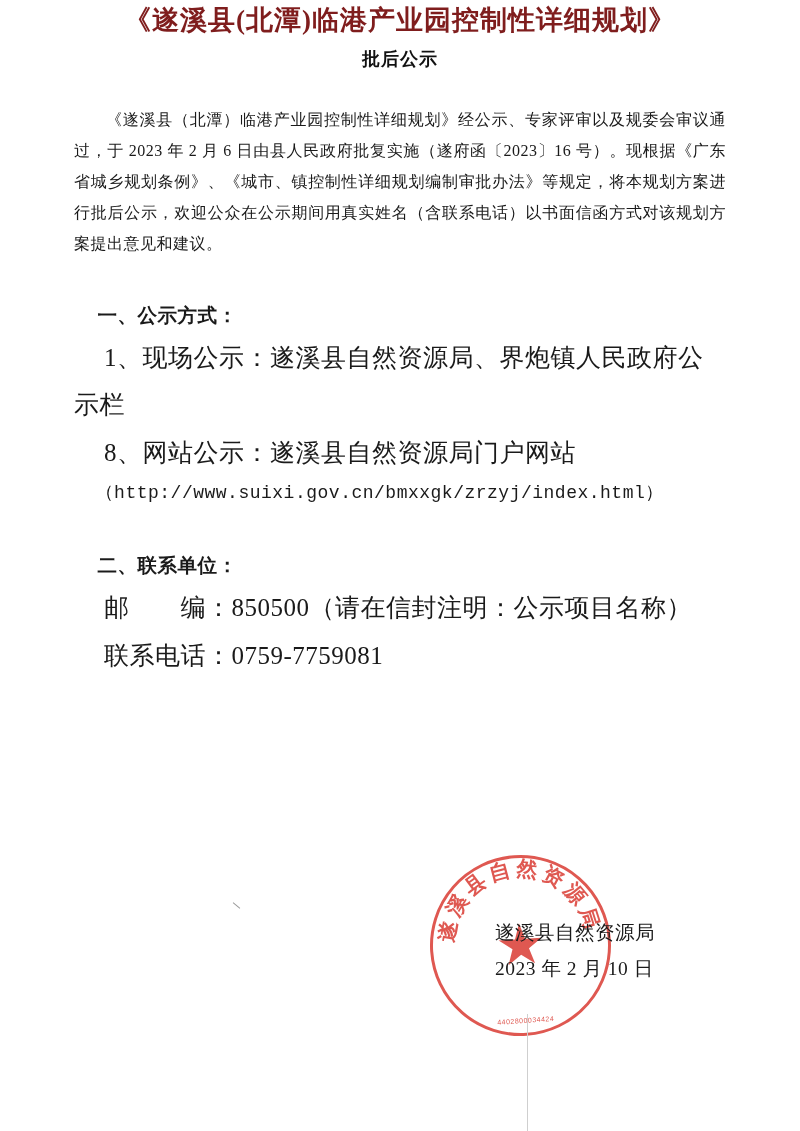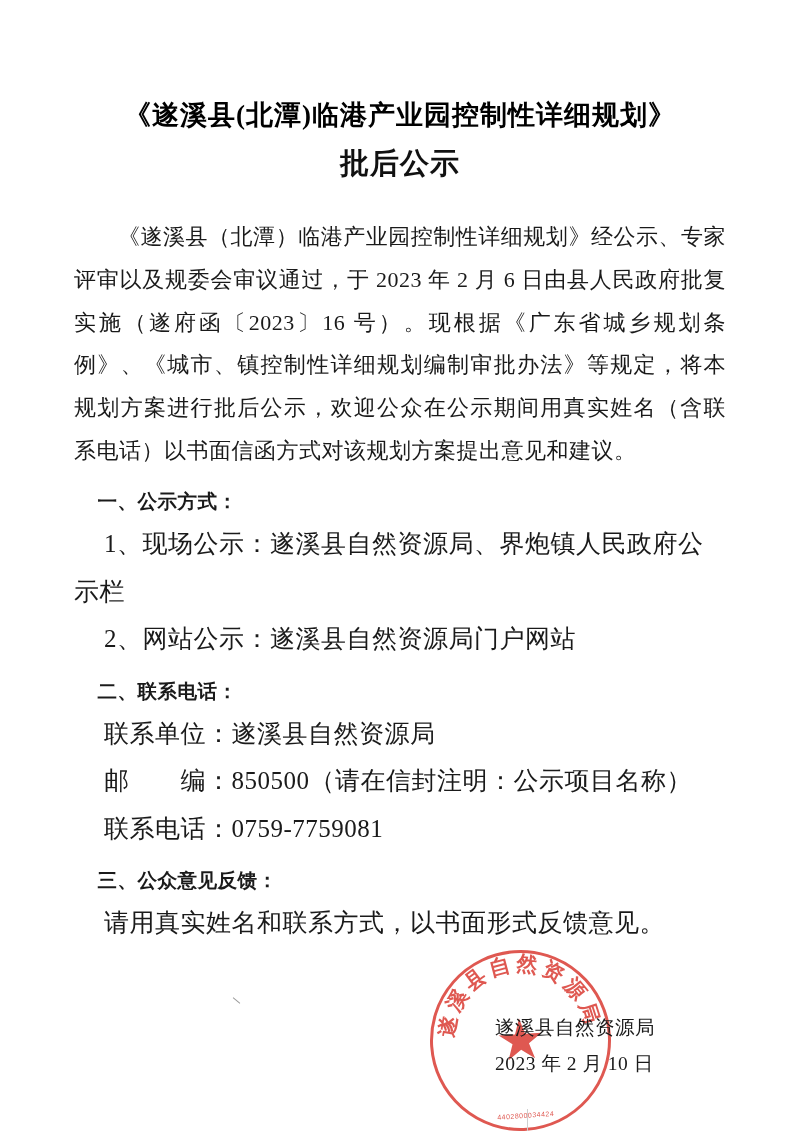--- a/index.html
+++ b/index.html
@@ -21,44 +21,43 @@
     height: 1131px;
     box-sizing: border-box;
     padding: 0 70px;
   }
   .title {
     text-align: center;
     font-size: 27px;
     font-weight: bold;
     letter-spacing: 1px;
     line-height: 1.55;
-    margin-top: 95px;
-    color: #000000;
+    color: #7f1d1d;
   }
   .title-line2 {
     text-align: center;
-    font-size: 29px;
+    font-size: 18px;
     font-weight: bold;
     letter-spacing: 1px;
     line-height: 1.55;
     margin-top: 4px;
     color: #111;
   }
   .body-para {
     margin-top: 30px;
-    font-size: 22px;
+    font-size: 16px;
     line-height: 1.95;
     text-align: justify;
     text-justify: inter-ideograph;
     text-indent: 2em;
     letter-spacing: 0.5px;
     padding: 0 4px;
   }
   .section {
-    margin-top: 10px;
+    margin-top: 37px;
     padding: 0 4px;
   }
   .section-head {
     font-size: 19.5px;
     font-weight: bold;
     line-height: 1.9;
     text-indent: 1.2em;
     letter-spacing: 0.5px;
   }
   .line {
@@ -157,34 +156,30 @@
 <div class="page">
 
   <div class="title">《遂溪县(北潭)临港产业园控制性详细规划》</div>
   <div class="title-line2">批后公示</div>
 
   <div class="body-para">《遂溪县（北潭）临港产业园控制性详细规划》经公示、专家评审以及规委会审议通过，于 2023 年 2 月 6 日由县人民政府批复实施（遂府函〔2023〕16 号）。现根据《广东省城乡规划条例》、《城市、镇控制性详细规划编制审批办法》等规定，将本规划方案进行批后公示，欢迎公众在公示期间用真实姓名（含联系电话）以书面信函方式对该规划方案提出意见和建议。</div>
 
   <div class="section">
     <div class="section-head">一、公示方式：</div>
     <div class="line">1、现场公示：遂溪县自然资源局、界炮镇人民政府公示栏</div>
-    <div class="line">2、网站公示：遂溪县自然资源局门户网站</div>
+    <div class="line">8、网站公示：遂溪县自然资源局门户网站</div>
+    <div class="url-line">（http://www.suixi.gov.cn/bmxxgk/zrzyj/index.html）</div>
   </div>
 
   <div class="section">
-    <div class="section-head">二、联系电话：</div>
-    <div class="line">联系单位：遂溪县自然资源局</div>
+    <div class="section-head">二、联系单位：</div>
     <div class="line">邮　　编：850500（请在信封注明：公示项目名称）</div>
     <div class="line">联系电话：0759-7759081</div>
   </div>
 
-  <div class="section">
-    <div class="section-head">三、公众意见反馈：</div>
-    <div class="line">请用真实姓名和联系方式，以书面形式反馈意见。</div>
-  </div>
 
   <div class="stray-mark"></div>
 
   <div class="seal">
     <svg class="seal-arc" viewBox="0 0 175 175">
       <defs>
         <path id="arcpath" d="M 22,92 A 66,66 0 1 1 153,92"></path>
       </defs>
       <text>
         <textPath href="#arcpath" startOffset="50%" text-anchor="middle">遂溪县自然资源局</textPath>

